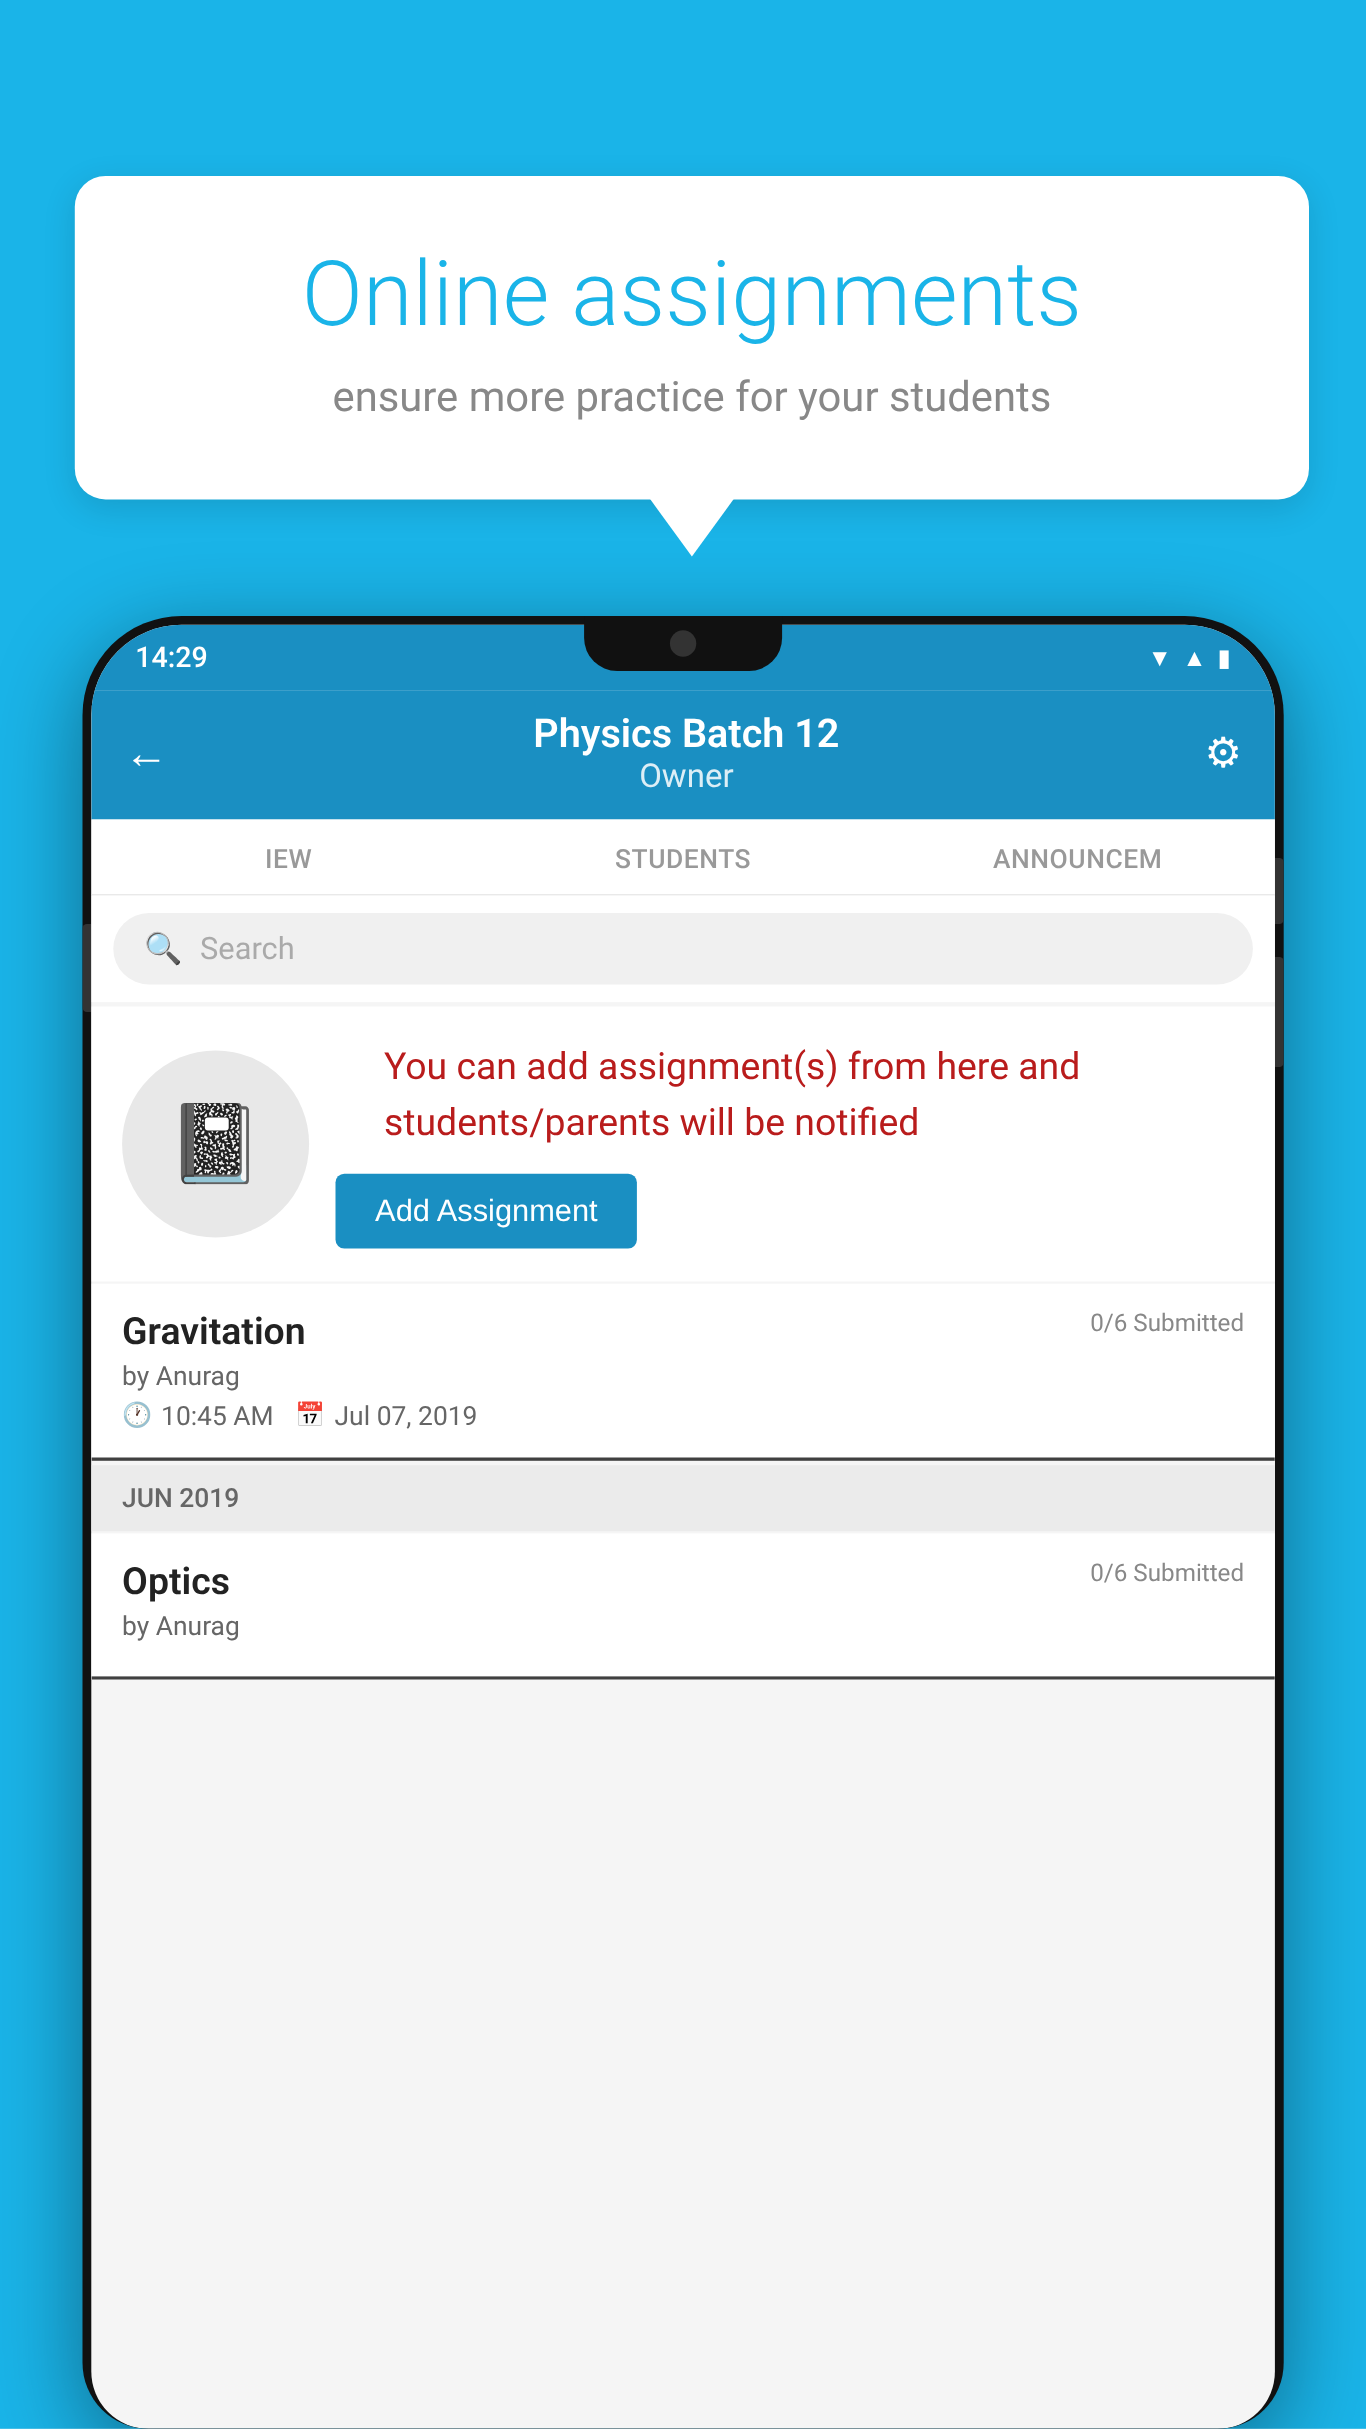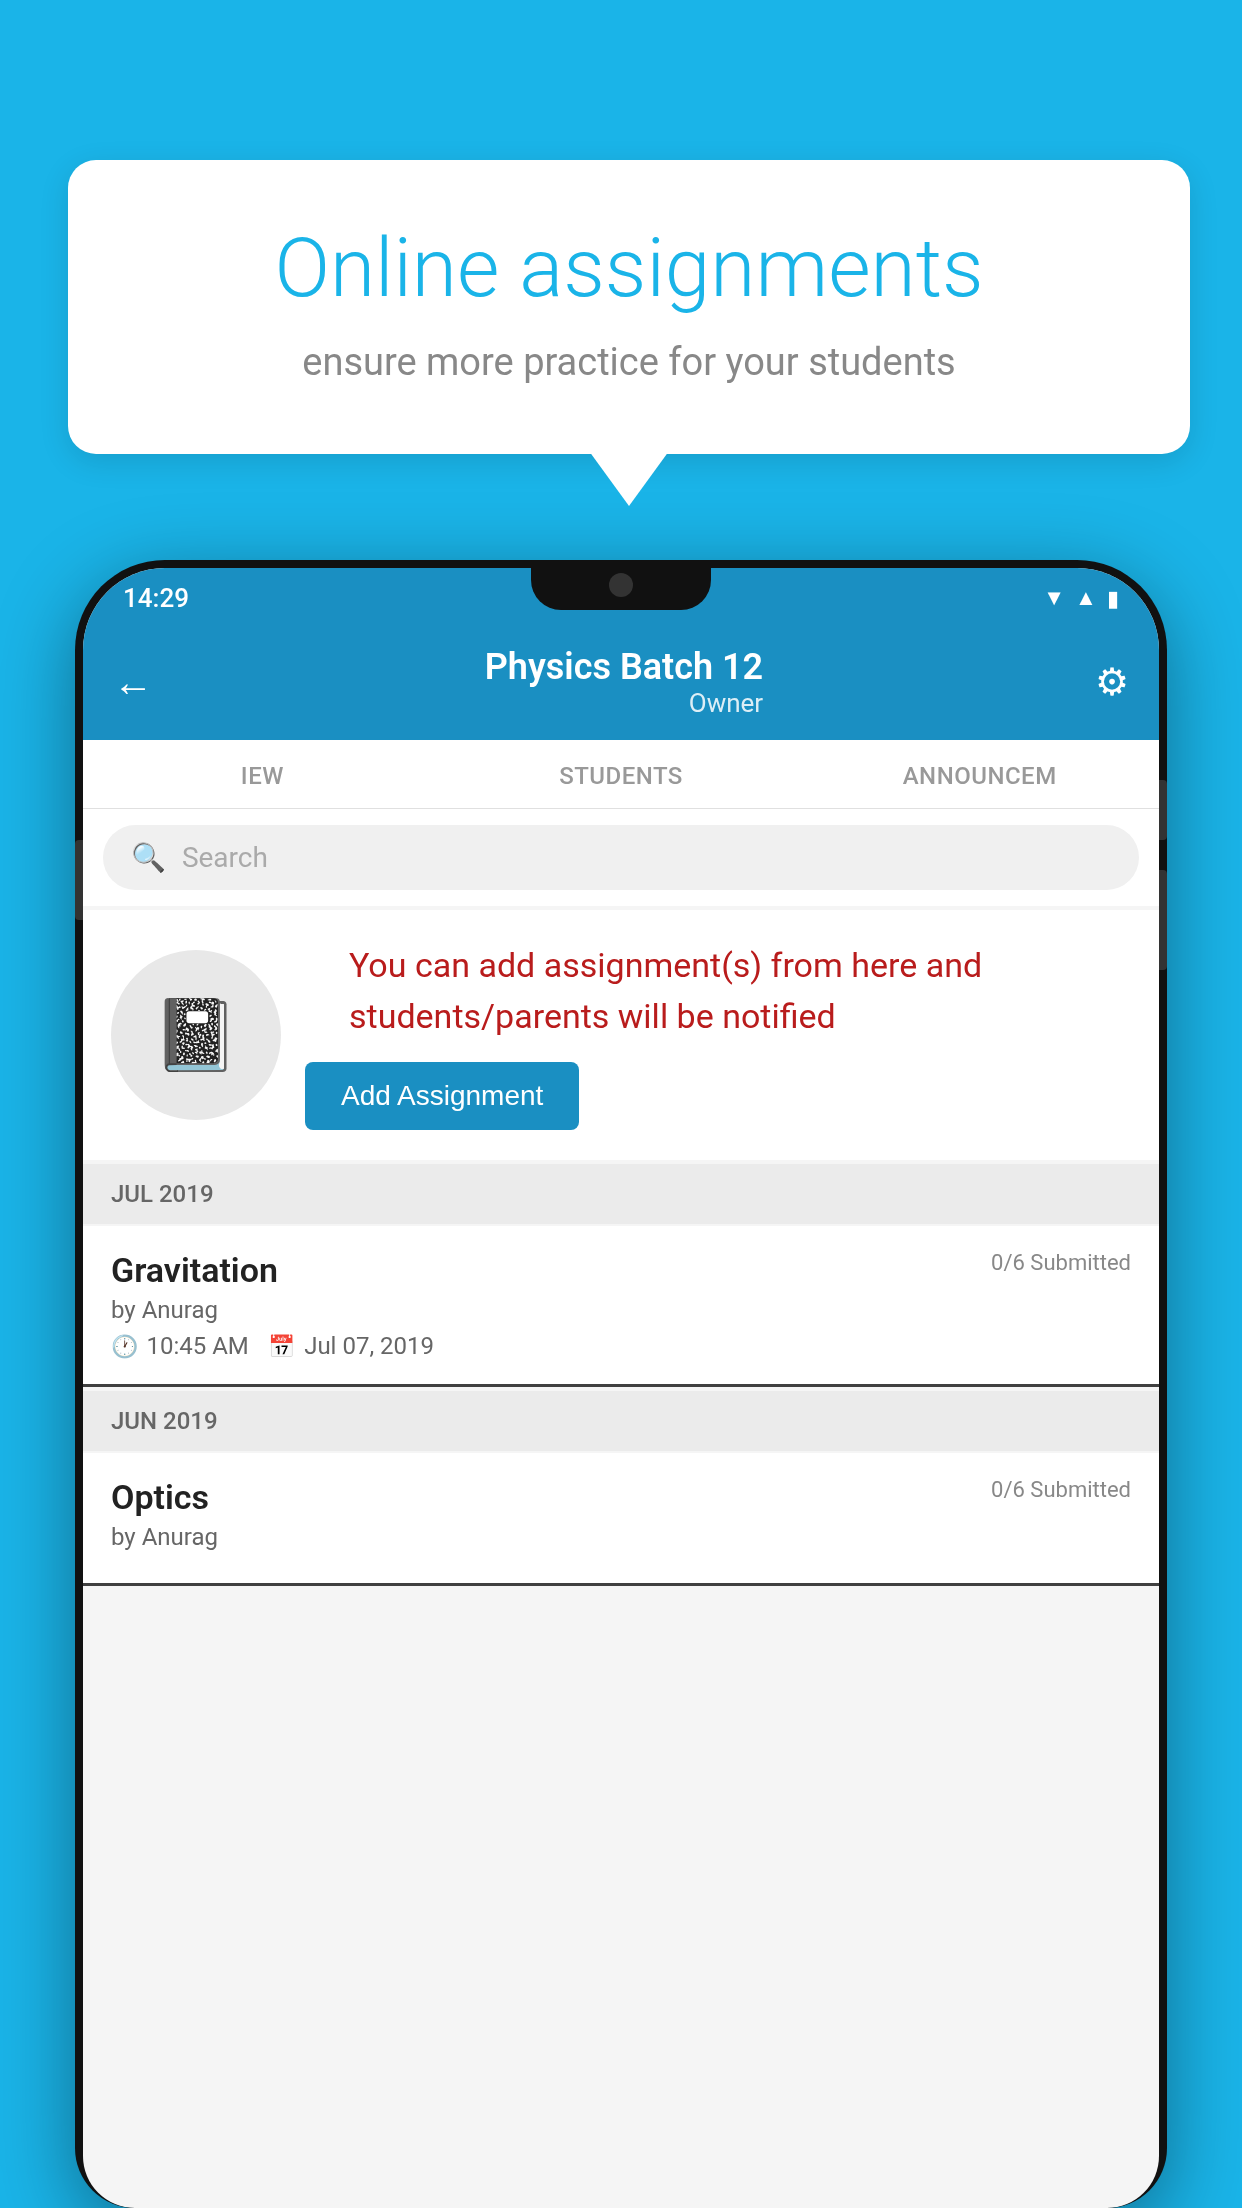--- a/index.html
+++ b/index.html
@@ -136,22 +136,21 @@
     .header-center {
       text-align: center;
     }
     .header-title {
       color: white;
       font-size: 36px;
       font-weight: 600;
     }
     .header-subtitle {
       color: rgba(255,255,255,0.85);
-      font-size: 26px;
-      text-align: right;
+      font-size: 30px;
     }
     .header-gear {
       color: white;
       font-size: 38px;
       cursor: pointer;
     }
 
     
     .tab-bar {
       background: white;
@@ -393,21 +392,20 @@
       <div class="promo-block">
         <div class="promo-icon-circle">
           <span class="notebook-icon">📓</span>
         </div>
         <div class="promo-content">
           <p class="promo-text">You can add assignment(s) from here and students/parents will be notified</p>
           <button class="add-assignment-btn">Add Assignment</button>
         </div>
       </div>
 
-      <div class="section-header">JUL 2019</div>
       <div class="assignment-item">
         <div class="assignment-row1">
           <span class="assignment-name">Gravitation</span>
           <span class="assignment-submitted">0/6 Submitted</span>
         </div>
         <div class="assignment-by">by Anurag</div>
         <div class="assignment-meta">
           <div class="meta-item">
             <span class="meta-icon">🕐</span>
             <span>10:45 AM</span>

